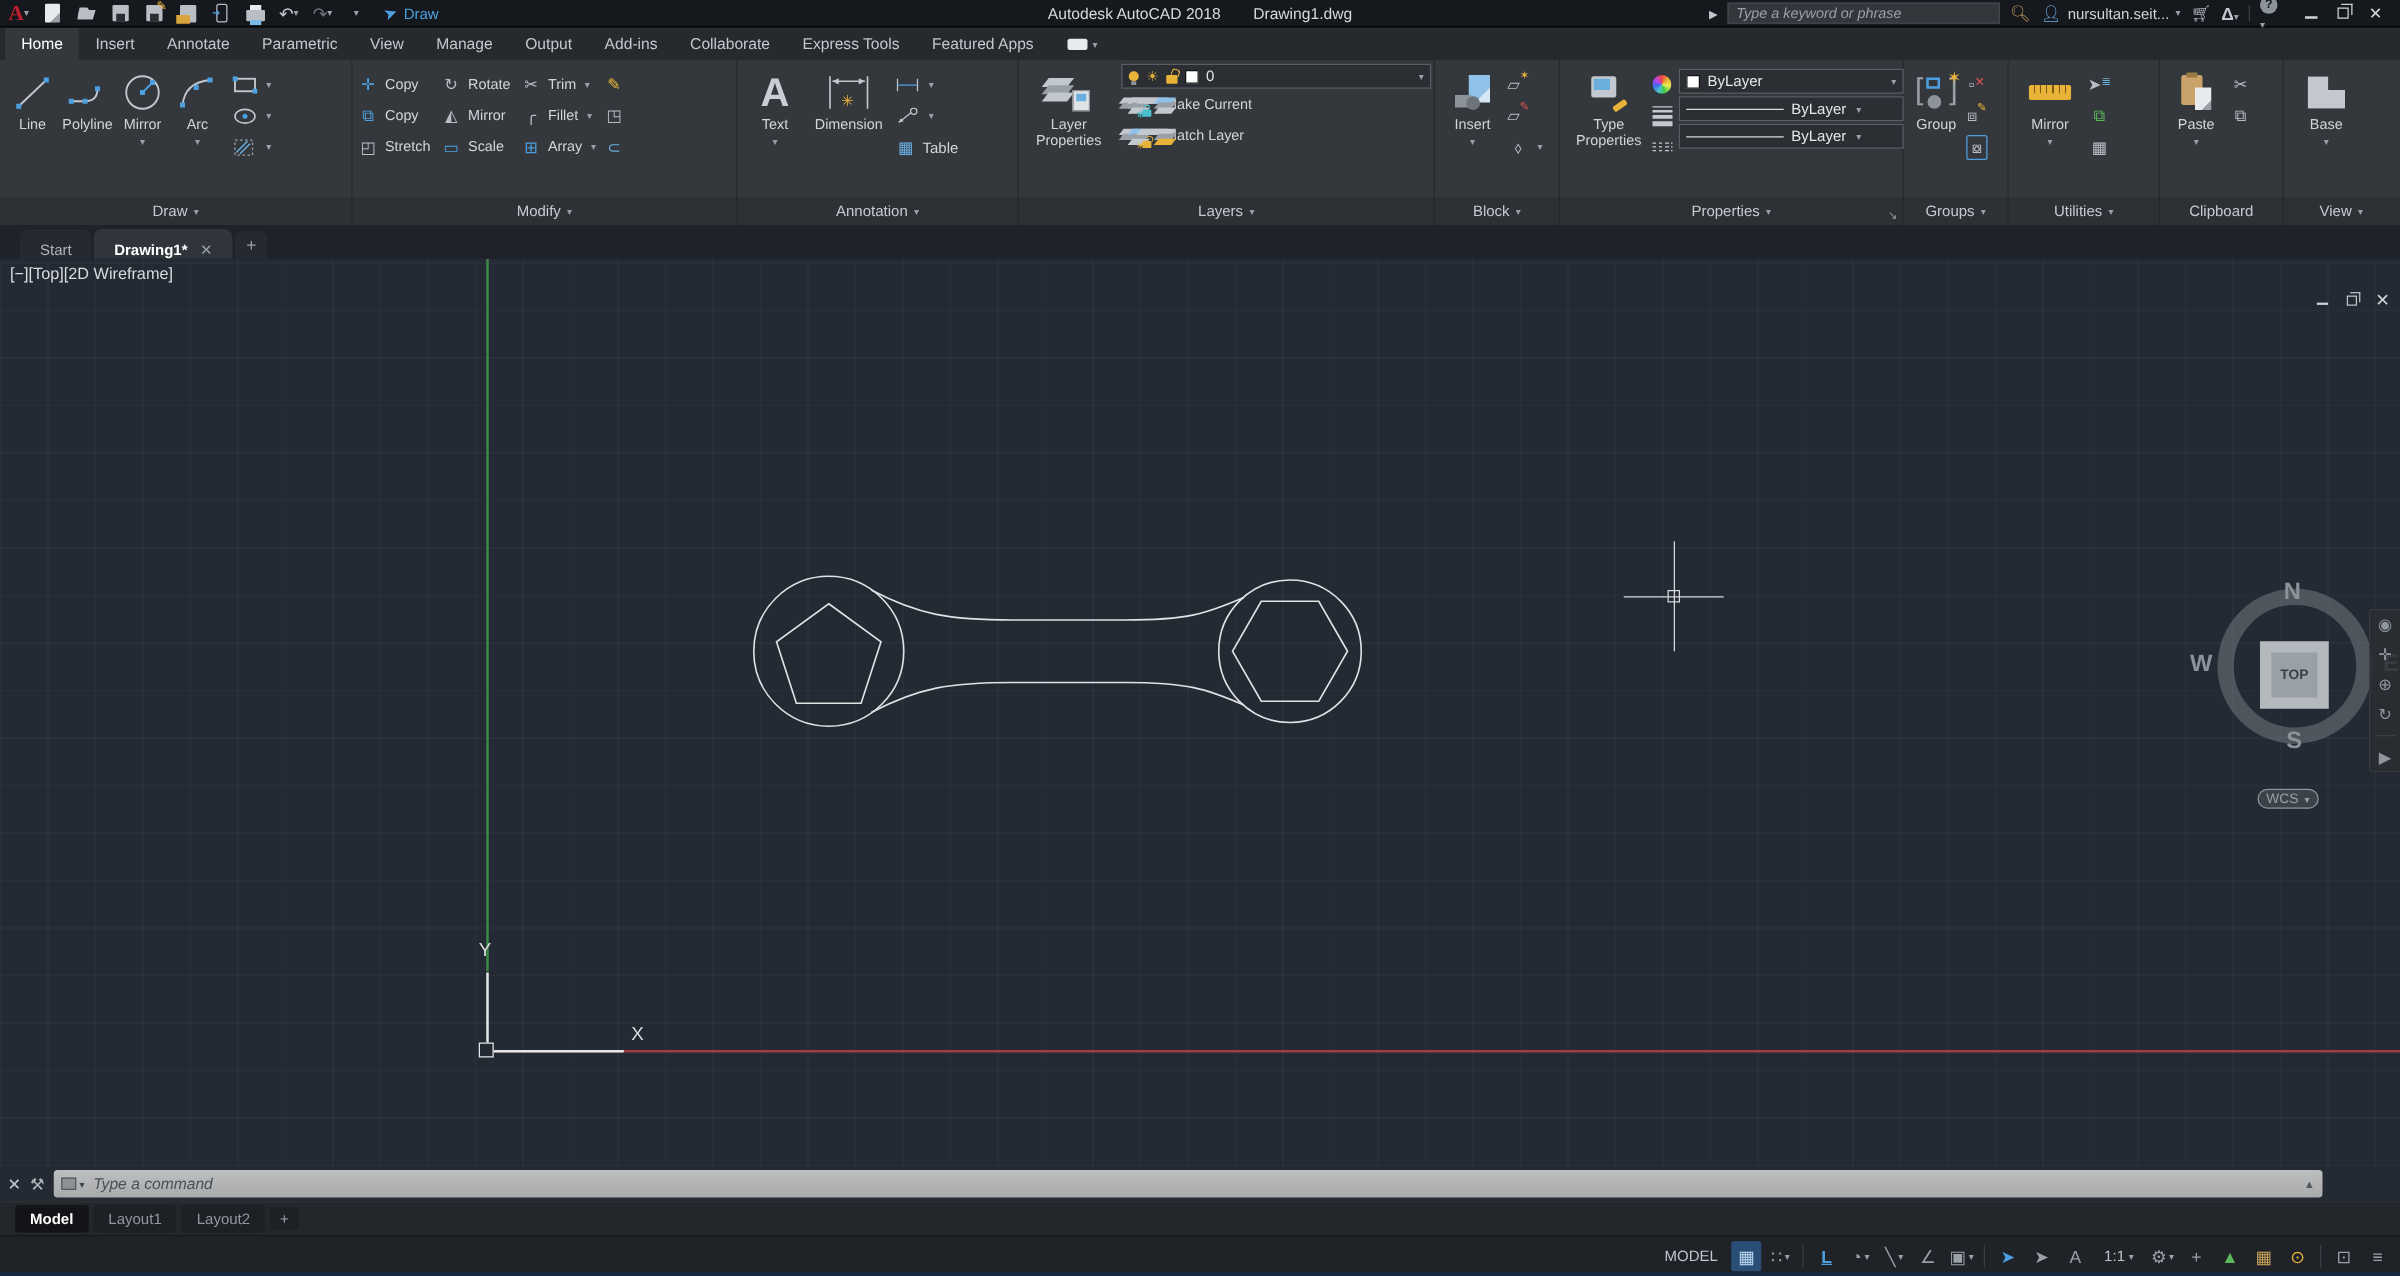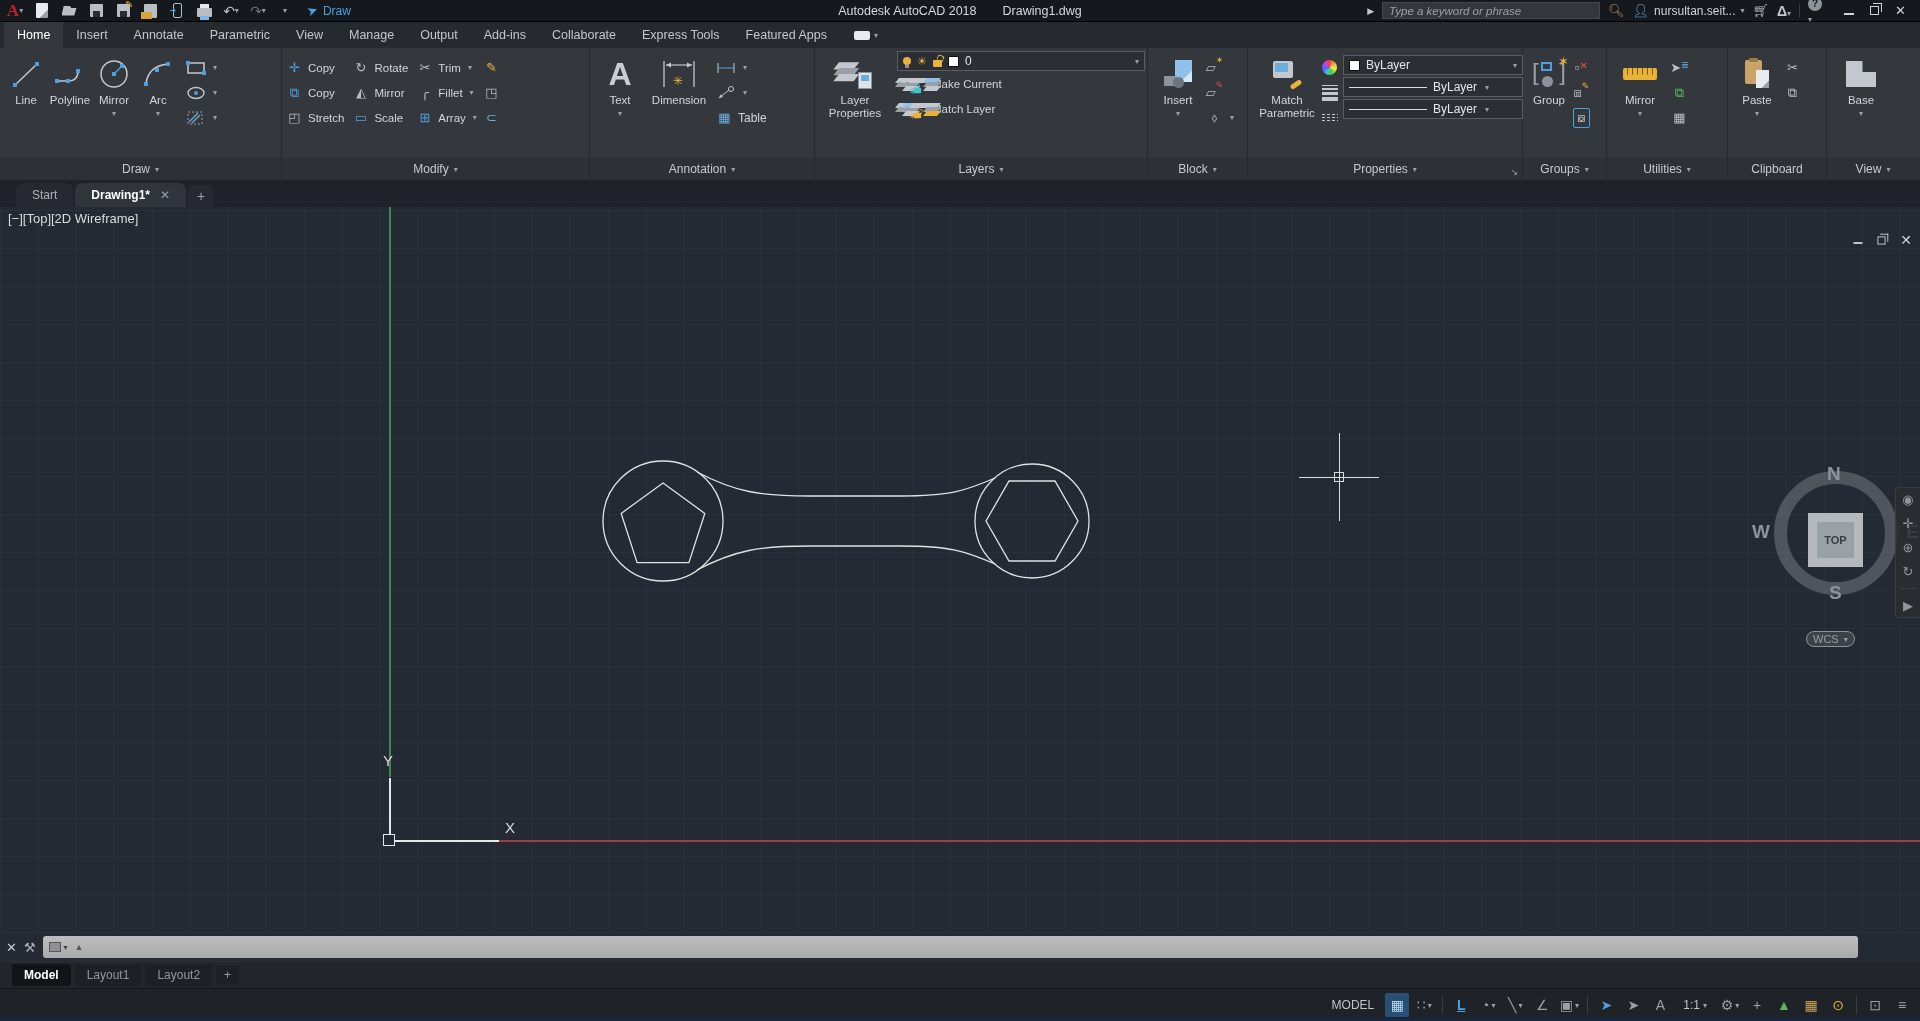--- a/index.html
+++ b/index.html
@@ -126,21 +126,21 @@
   .paste-icon .sheet{position:absolute;right:0;bottom:0;width:13px;height:18px;background:linear-gradient(135deg,#e8ebee 75%,#9aa0a7 75%)}
   .base-icon{width:30px;height:26px;background:#c3c8ce;clip-path:polygon(0 0,55% 0,55% 42%,100% 42%,100% 100%,0 100%)}
 
   
   .plabels{height:22px;background:#2d3035;display:flex;color:#c6cbd1;font-size:12px}
   .plabel{border-right:1px solid #26282c;display:flex;align-items:center;justify-content:center;gap:5px;position:relative}
   .plabel .launcher{position:absolute;right:4px;bottom:3px;font-size:9px;color:#9aa0a7}
 
   
   .ftabs{height:27px;background:#1f2228;display:flex;align-items:flex-end;padding-left:16px;gap:2px}
-  .ftab{height:24px;display:flex;align-items:center;gap:10px;padding:0 16px;background:#262a30;color:#aeb3b9;border-radius:7px 7px 0 0;font-size:12px}
+  .ftab{height:24px;display:flex;align-items:flex-end;gap:10px;padding:0 16px;background:#262a30;color:#aeb3b9;border-radius:7px 7px 0 0;font-size:12px}
   .ftab.active{background:#30343b;color:#fff;font-weight:bold}
   .ftab .close{color:#9aa0a7;font-weight:normal;font-size:12px}
   .ftab-plus{height:22px;width:26px;display:flex;align-items:center;justify-content:center;background:#262a30;color:#9aa0a7;border-radius:6px 6px 0 0;font-size:14px}
 
   
   .canvas{position:relative;height:726px;background:#242a33;overflow:hidden;
     background-image:repeating-linear-gradient(90deg,rgba(125,150,185,.05) 0 1px,transparent 1px 38px),repeating-linear-gradient(0deg,rgba(125,150,185,.05) 0 1px,transparent 1px 38px)}
   .vplabel{position:absolute;left:8px;top:4px;color:#d8dcdf;font-size:13px}
   .vpbtns{position:absolute;right:8px;top:26px;display:flex;gap:14px;align-items:center}
   .vpbtns .wmin,.vpbtns .wrest{transform:scale(.9)}
@@ -523,21 +523,21 @@
 
   <div class="panel" style="width:275px">
     <div class="bigbtn" style="min-width:70px">
       <span class="bicon">
           <span class="mp-icon">
             <span class="mon"></span>
             <span class="scr"></span>
             <span class="brush"></span>
           </span>
         </span>
-      <span>Match Parametric</span>
+      <span>Type Properties</span>
     </div>
     <div class="pcol" style="margin-right:5px">
       <span class="mitem">
           <span class="colorwheel"></span>
         </span>
       <span class="mitem">
           <span class="lwicon">
             <i style="height:1px"></i>
             <i style="height:2px"></i>
             <i style="height:3px"></i>
@@ -761,20 +761,21 @@
 </div>
 
 <div class="cmdrow">
   <span class="cmd-close">✕</span>
   <span class="cmd-wrench">⚒</span>
   <div class="cmdbar">
     <span class="cmd-opt">
         <span class="bx"></span>
         <span class="mini-arrow" style="color:#3f4347">▾</span>
       </span>
+    <input placeholder="Type a command" style="">
     <span class="cmd-up">▲</span>
   </div>
 </div>
 
 <div class="ltabs" id="layoutTabs">
     <div class="ltab active">Model</div>
     <div class="ltab">Layout1</div>
     <div class="ltab">Layout2</div>
     <div class="ltab-plus">+</div>
   </div>

